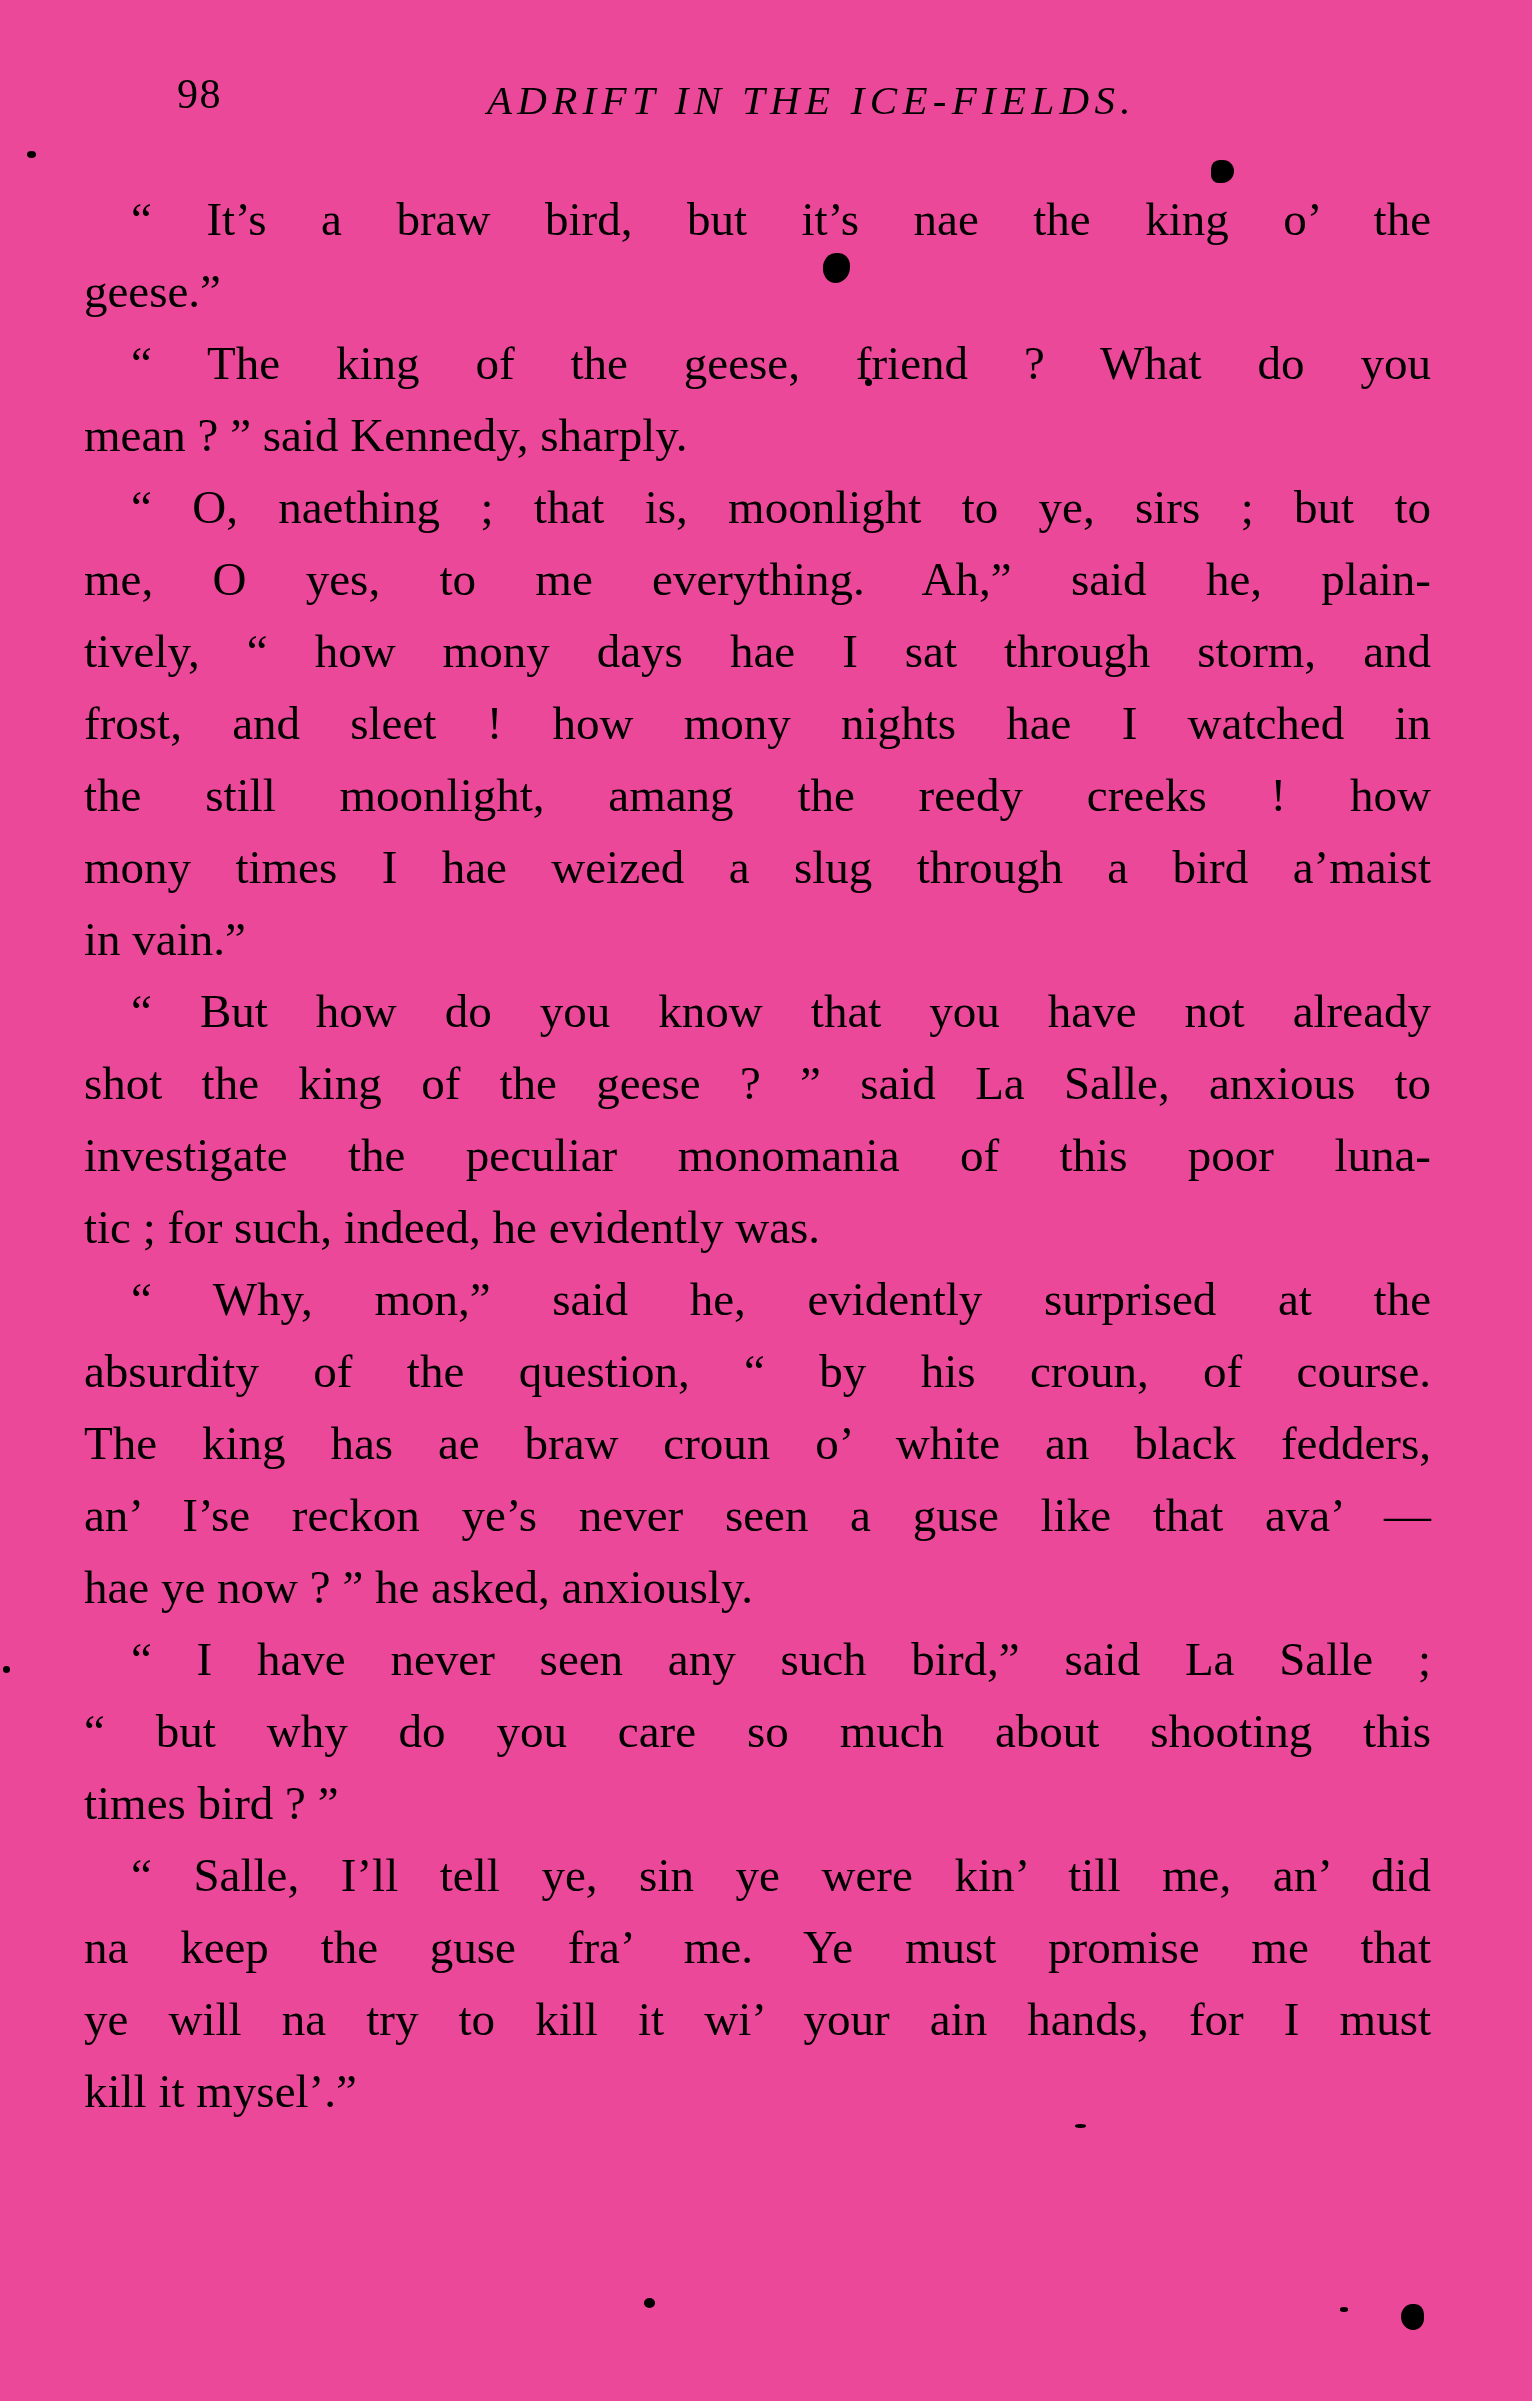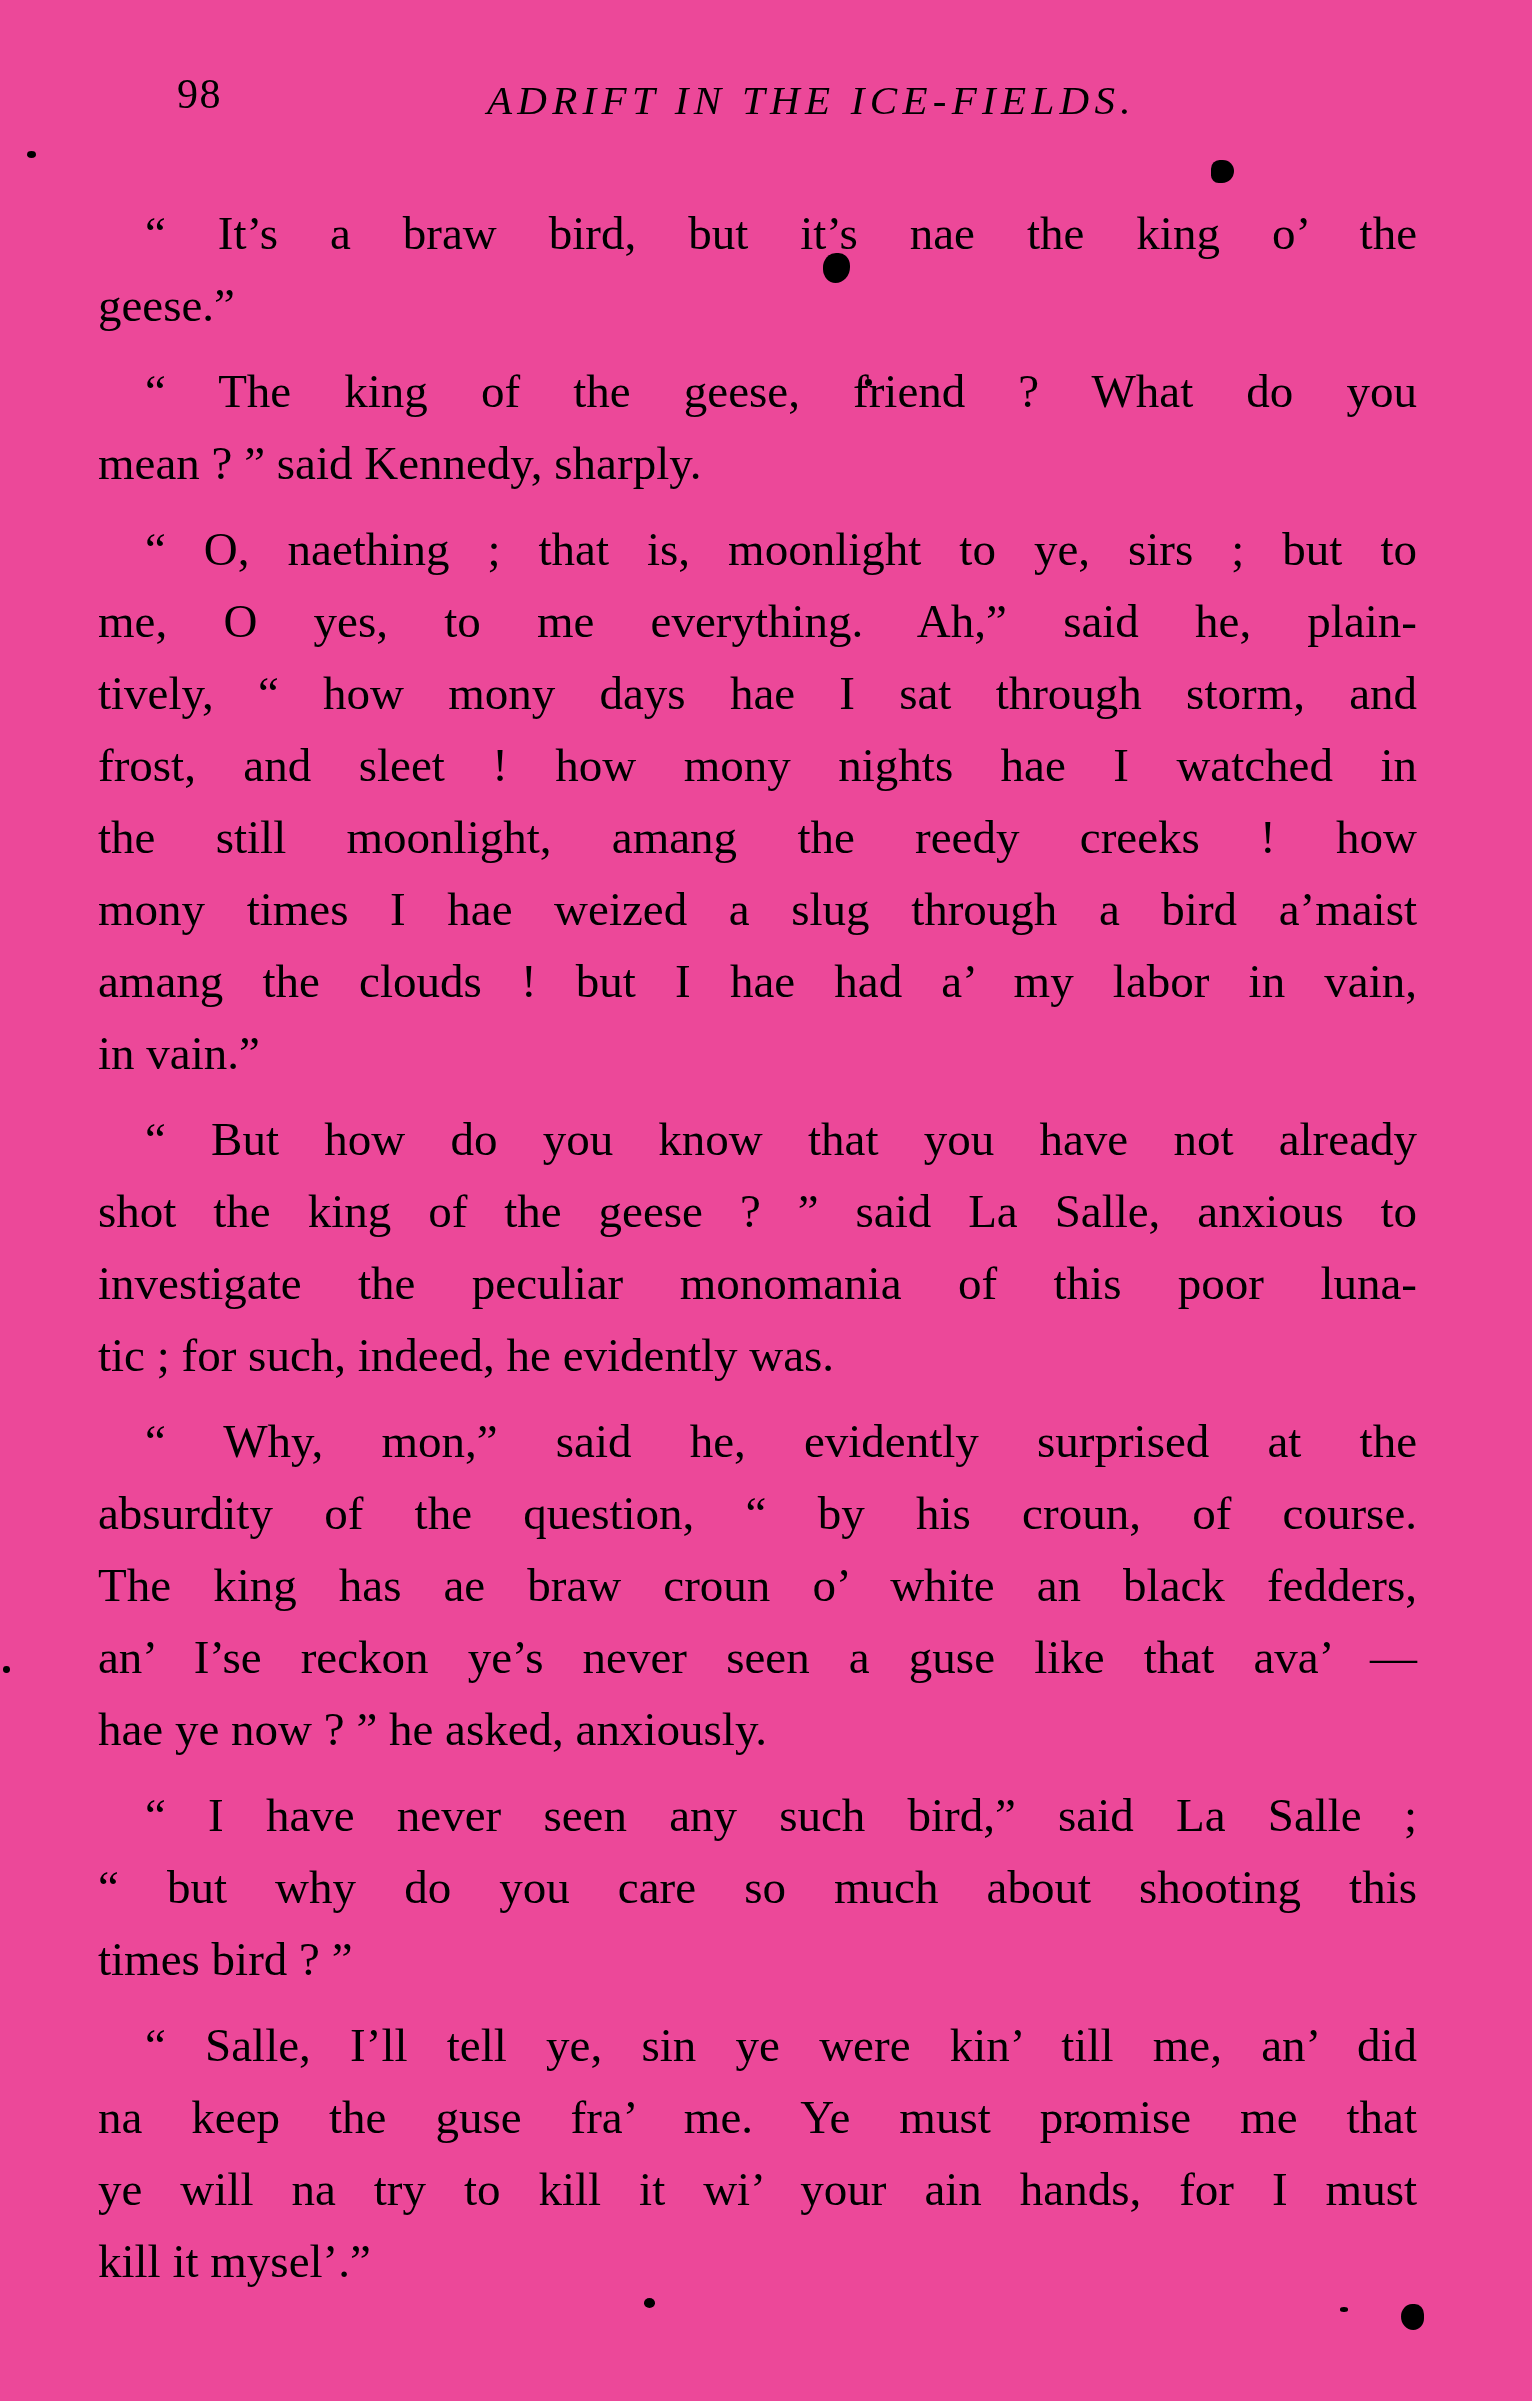--- a/index.html
+++ b/index.html
@@ -44,21 +44,21 @@
     white-space: nowrap;
   }
   
   .bodytext {
     position: absolute;
     top: 183px;
     left: 84px;
     width: 1347px;
     font-size: 47px;
   }
-  .para { margin: 14px; }
+  .para { margin: 0; }
   .line {
     line-height: 72px;
     text-align: justify;
     text-align-last: justify;
     white-space: nowrap;
   }
   .line.first { text-indent: 47px; }
   .line.last  { text-align-last: left; white-space: normal; }
   
   .ink {
@@ -84,21 +84,20 @@
         <div class="line first">“ The  king  of  the  geese,  friend ?   What  do  you</div>
         <div class="line last">mean ? ” said Kennedy, sharply.</div>
       </div>
       <div class="para">
         <div class="line first">“ O, naething ;  that is, moonlight  to  ye, sirs ;  but  to</div>
         <div class="line">me,  O  yes, to  me  everything.   Ah,”  said  he,  plain-</div>
         <div class="line">tively,  “ how mony days hae I sat  through storm, and</div>
         <div class="line">frost, and  sleet !  how  mony nights hae  I  watched  in</div>
         <div class="line">the  still  moonlight,  amang  the  reedy  creeks !   how</div>
         <div class="line">mony times I hae weized a slug through a bird a’maist</div>
-        <div class="line">amang the clouds ! but  I  hae  had  a’  my labor in vain,</div>
         <div class="line last">in vain.”</div>
       </div>
       <div class="para">
         <div class="line first">“ But  how  do  you know  that you  have  not  already</div>
         <div class="line">shot the king of the geese ? ”  said  La  Salle,  anxious to</div>
         <div class="line">investigate  the  peculiar  monomania  of  this poor luna-</div>
         <div class="line last">tic ;  for such, indeed, he evidently was.</div>
       </div>
       <div class="para">
         <div class="line first">“ Why,  mon,”   said  he,  evidently  surprised  at  the</div>

